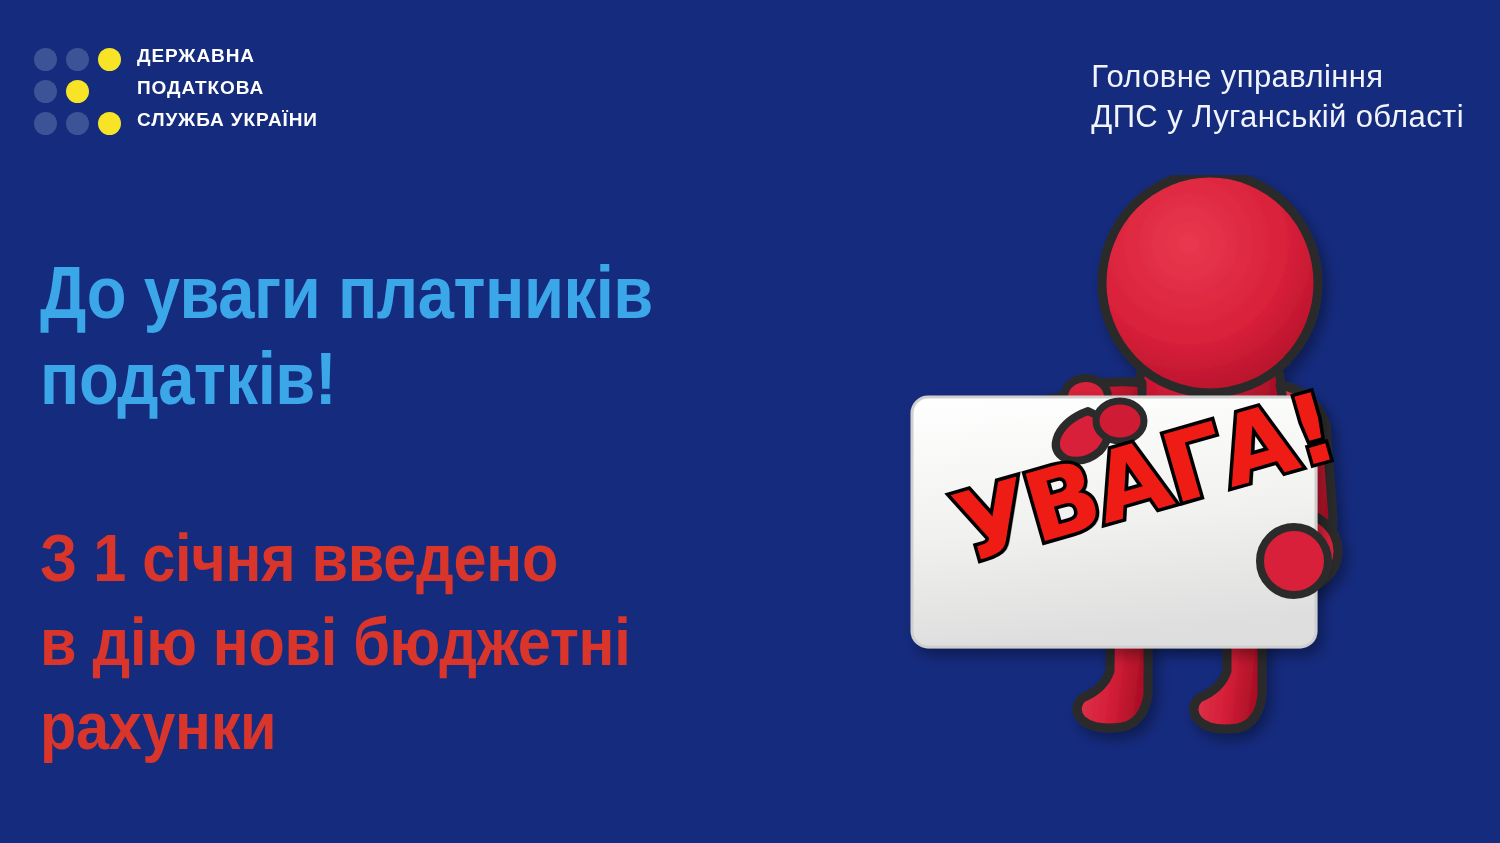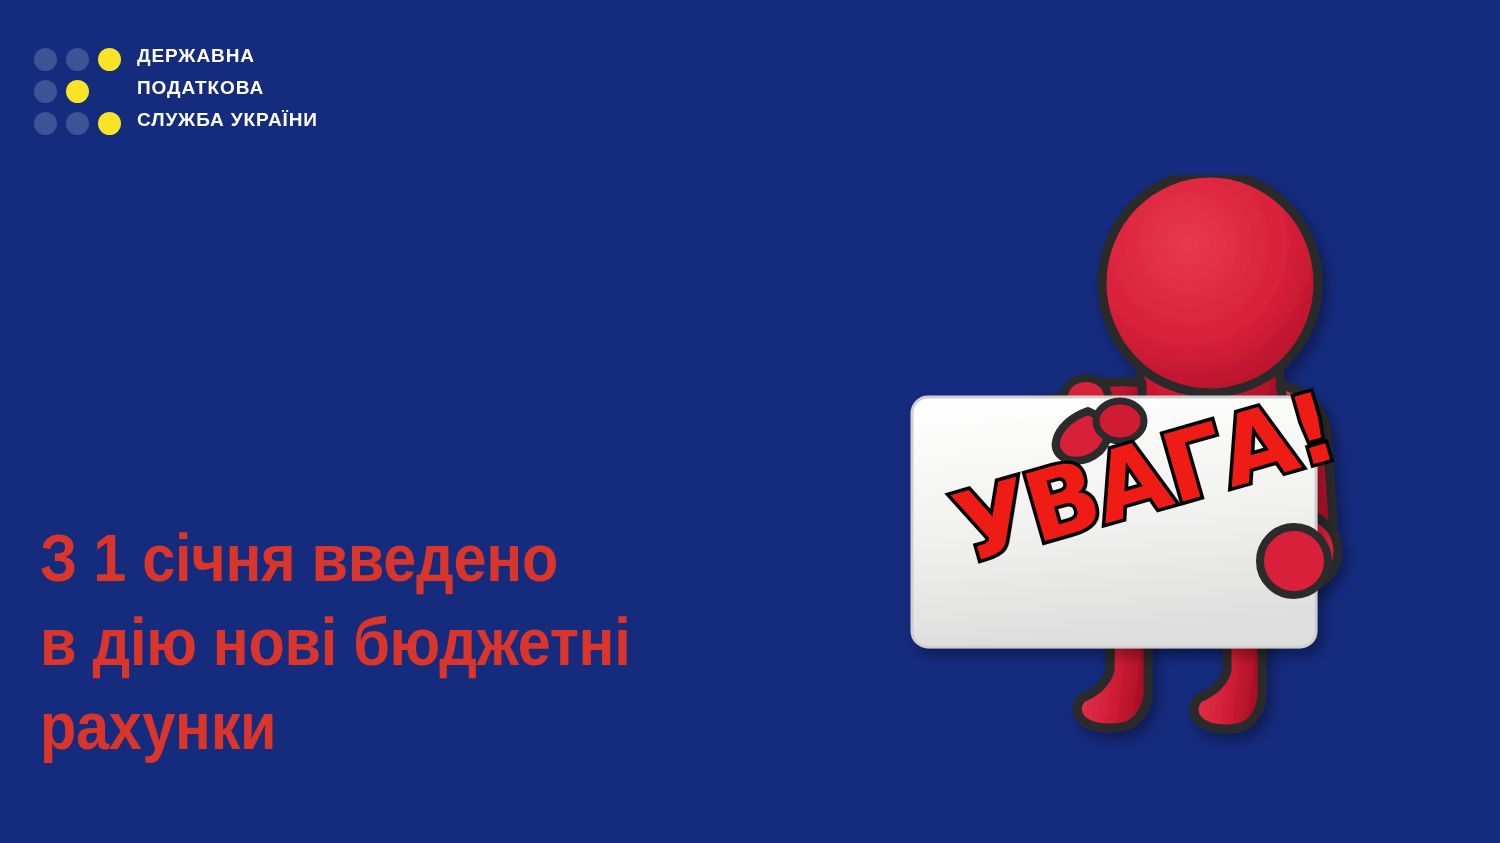--- a/index.html
+++ b/index.html
@@ -169,21 +169,29 @@
         <span class="dot yellow"></span>
       </div>
     </div>
     <div class="logo-lines">
       <div class="logo-line">ДЕРЖАВНА</div>
       <div class="logo-line">ПОДАТКОВА</div>
       <div class="logo-line">СЛУЖБА УКРАЇНИ</div>
     </div>
   </div>
 
-
+  <div class="org">
+    <div class="org-line">Головне управління</div>
+    <div class="org-line">ДПС у Луганській області</div>
+  </div>
+
+  <div class="headline">
+    <div class="headline-line">До уваги платників</div>
+    <div class="headline-line">податків!</div>
+  </div>
 
   <div class="subhead">
     <div class="subhead-line">З 1 січня введено</div>
     <div class="subhead-line">в дію нові бюджетні</div>
     <div class="subhead-line">рахунки</div>
   </div>
 
   <div class="figure-wrap">
     <svg class="fig-svg" viewBox="0 0 540 590" xmlns="http://www.w3.org/2000/svg" aria-hidden="true">
       <defs>

